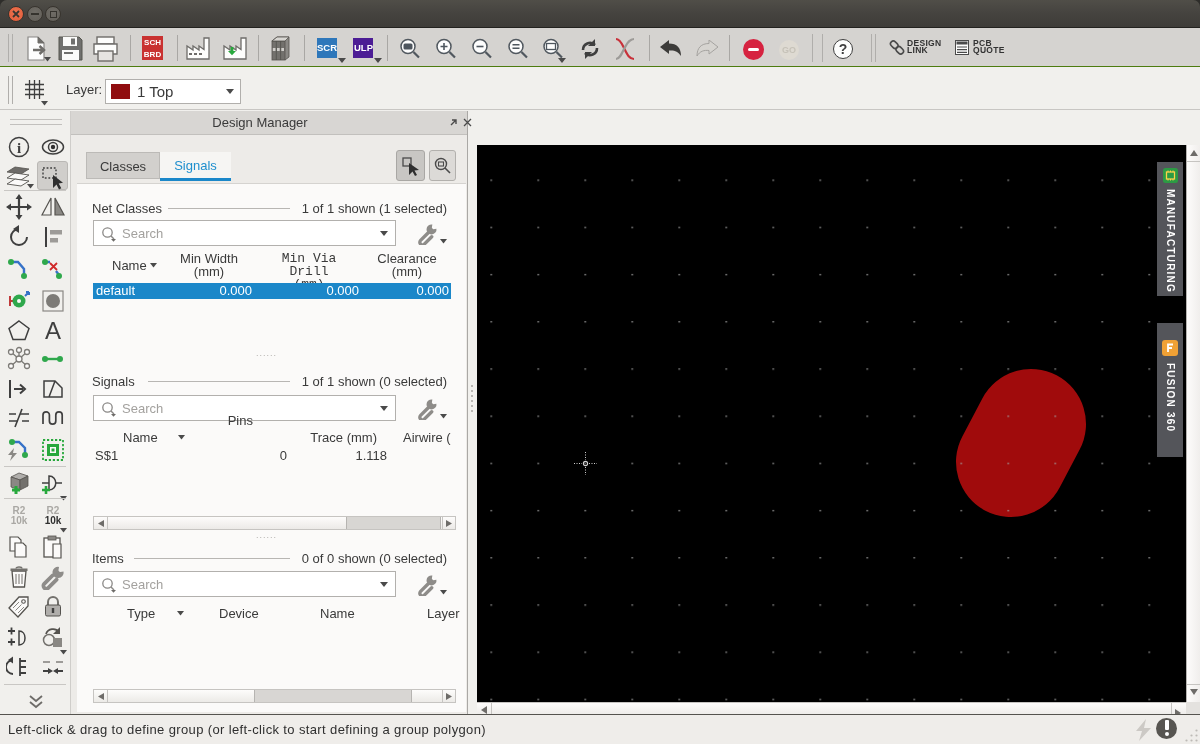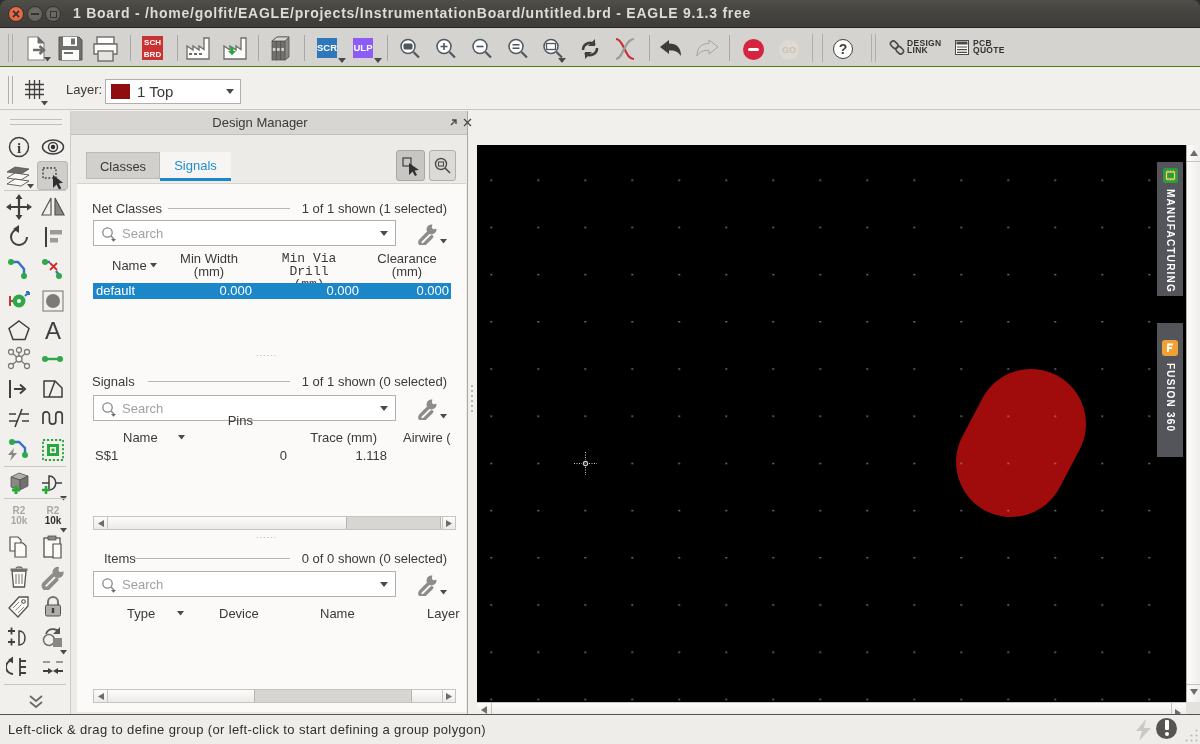--- a/index.html
+++ b/index.html
@@ -64,21 +64,20 @@
   <div class="abs" style="left:1188px;top:0;width:12px;height:12px;background:#2e2d2a;"></div>
   <div class="abs titlebar" style="border-radius:7px 7px 0 0;">
     <div class="wbtn" style="left:7.5px;top:6px;width:16px;height:16px;background:radial-gradient(circle at 50% 42%,#ee7450,#e05a38);border:1px solid #38342e;box-sizing:border-box;"></div>
     <svg class="abs" style="left:11.5px;top:10px" width="8" height="8">
         <path d="M1 1 L7 7 M7 1 L1 7" stroke="#3a3631" stroke-width="1.8"></path>
       </svg>
     <div class="wbtn" style="left:27px;top:6px;width:16px;height:16px;background:radial-gradient(circle at 50% 40%,#6f6c66,#615e58);border:1px solid #38342e;box-sizing:border-box;"></div>
     <div class="abs" style="left:31px;top:13px;width:8px;height:2px;background:#35332e;"></div>
     <div class="wbtn" style="left:45px;top:6px;width:16px;height:16px;background:radial-gradient(circle at 50% 40%,#6f6c66,#615e58);border:1px solid #38342e;box-sizing:border-box;"></div>
     <div class="abs" style="left:49.5px;top:10.5px;width:5px;height:5px;border:1.6px solid #35332e;"></div>
-    <div class="title-text">1 Board - /home/golfit/EAGLE/projects/InstrumentationBoard/untitled.brd - EAGLE 9.1.3 free</div>
   </div>
 
   <div class="abs tb1" id="tb1">
     <div class="handle2" style="left:8px;"></div>
     <div class="handle2" style="left:12px;"></div>
 
     <svg class="abs" style="left:24px;top:7px" width="28" height="28" viewBox="0 0 28 28">
       <path d="M4 2 H14 L20 8 V25 H4 Z" fill="#fdfdfd" stroke="#8a8886" stroke-width="1.2"></path>
       <path d="M14 2 L14 8 H20 Z" fill="#6e6c69" stroke="#6e6c69"></path>
       <path d="M9 15 H19 M15.5 11 L20 15 L15.5 19" fill="none" stroke="#6e6c69" stroke-width="2.4"></path>
@@ -124,21 +123,21 @@
         <rect x="6" y="12" width="2.7" height="3" fill="#cfcdc9"></rect>
         <rect x="10.3" y="12" width="2.7" height="3" fill="#cfcdc9"></rect>
     </svg>
     <div class="sep1" style="left:304px;"></div>
 
     <div class="abs" style="left:317px;top:10px;width:20px;height:20px;background:#2e77ba;color:#fff;font-size:9.5px;font-weight:bold;text-align:center;line-height:20px;">SCR</div>
     <svg class="abs" style="left:338px;top:30px" width="9" height="6">
         <path d="M0 0 H8 L4 5 Z" fill="#4a4a4a"></path>
       </svg>
 
-    <div class="abs" style="left:353px;top:10px;width:20px;height:20px;background:#8b5cf6;color:#fff;font-size:9.5px;font-weight:bold;text-align:center;line-height:20px;">ULP</div>
+    <div class="abs" style="left:353px;top:10px;width:20px;height:20px;background:#4c1d95;color:#fff;font-size:9.5px;font-weight:bold;text-align:right;line-height:20px;">ULP</div>
     <svg class="abs" style="left:374px;top:30px" width="9" height="6">
         <path d="M0 0 H8 L4 5 Z" fill="#4a4a4a"></path>
       </svg>
     <div class="sep1" style="left:387px;"></div>
 
     <svg class="abs" style="left:398px;top:9px" width="24" height="24" viewBox="0 0 24 24">
       <circle cx="10" cy="9.5" r="7" fill="#fdfdfd" stroke="#51585f" stroke-width="1.5"></circle>
       <rect x="5.5" y="6.5" width="9" height="6" rx="1.5" fill="#4e565e"></rect>
       <path d="M15.5 15 L21 20.5" stroke="#51585f" stroke-width="2.2"></path>
     </svg>
@@ -552,21 +551,21 @@
           </svg>
         <div class="abs" style="left:13px;top:0;width:1px;height:12px;background:#c6c4c1;"></div>
         <div class="abs" style="left:252px;top:0px;width:93px;height:12px;background:#d8d6d3;border-left:1px solid #b6b4b1;border-right:1px solid #b6b4b1;"></div>
         <svg class="abs" style="left:352px;top:3px" width="7" height="8">
             <path d="M0 0 V7 L6 3.5 Z" fill="#6e6c69"></path>
           </svg>
         <div class="abs" style="left:348px;top:0;width:1px;height:12px;background:#c6c4c1;"></div>
       </div>
       <div class="dots6" style="left:185px;top:419px;">......</div>
 
-      <div class="seclabel" style="left:21px;top:440px;margin-left:12px;">Items</div>
+      <div class="seclabel" style="left:21px;top:440px;">Items</div>
       <div class="secline" style="left:63px;top:447px;width:156px;"></div>
       <div class="secright" style="right:20px;top:440px;">0 of 0 shown (0 selected)</div>
       <div class="searchbox" style="left:22px;top:460px;width:303px;">
         <svg class="abs" style="left:7px;top:5px" width="16" height="16">
             <circle cx="6.5" cy="6.5" r="4.7" fill="none" stroke="#8a8886" stroke-width="1.3"></circle>
             <path d="M10 10 L13 13" stroke="#8a8886" stroke-width="1.4"></path>
             <path d="M10 13 H15 L12.5 15.8 Z" fill="#6e6c69"></path>
           </svg>
         <div class="abs ph" style="left:28px;top:5px;">Search</div>
         <svg class="abs" style="left:286px;top:10px" width="9" height="6">

